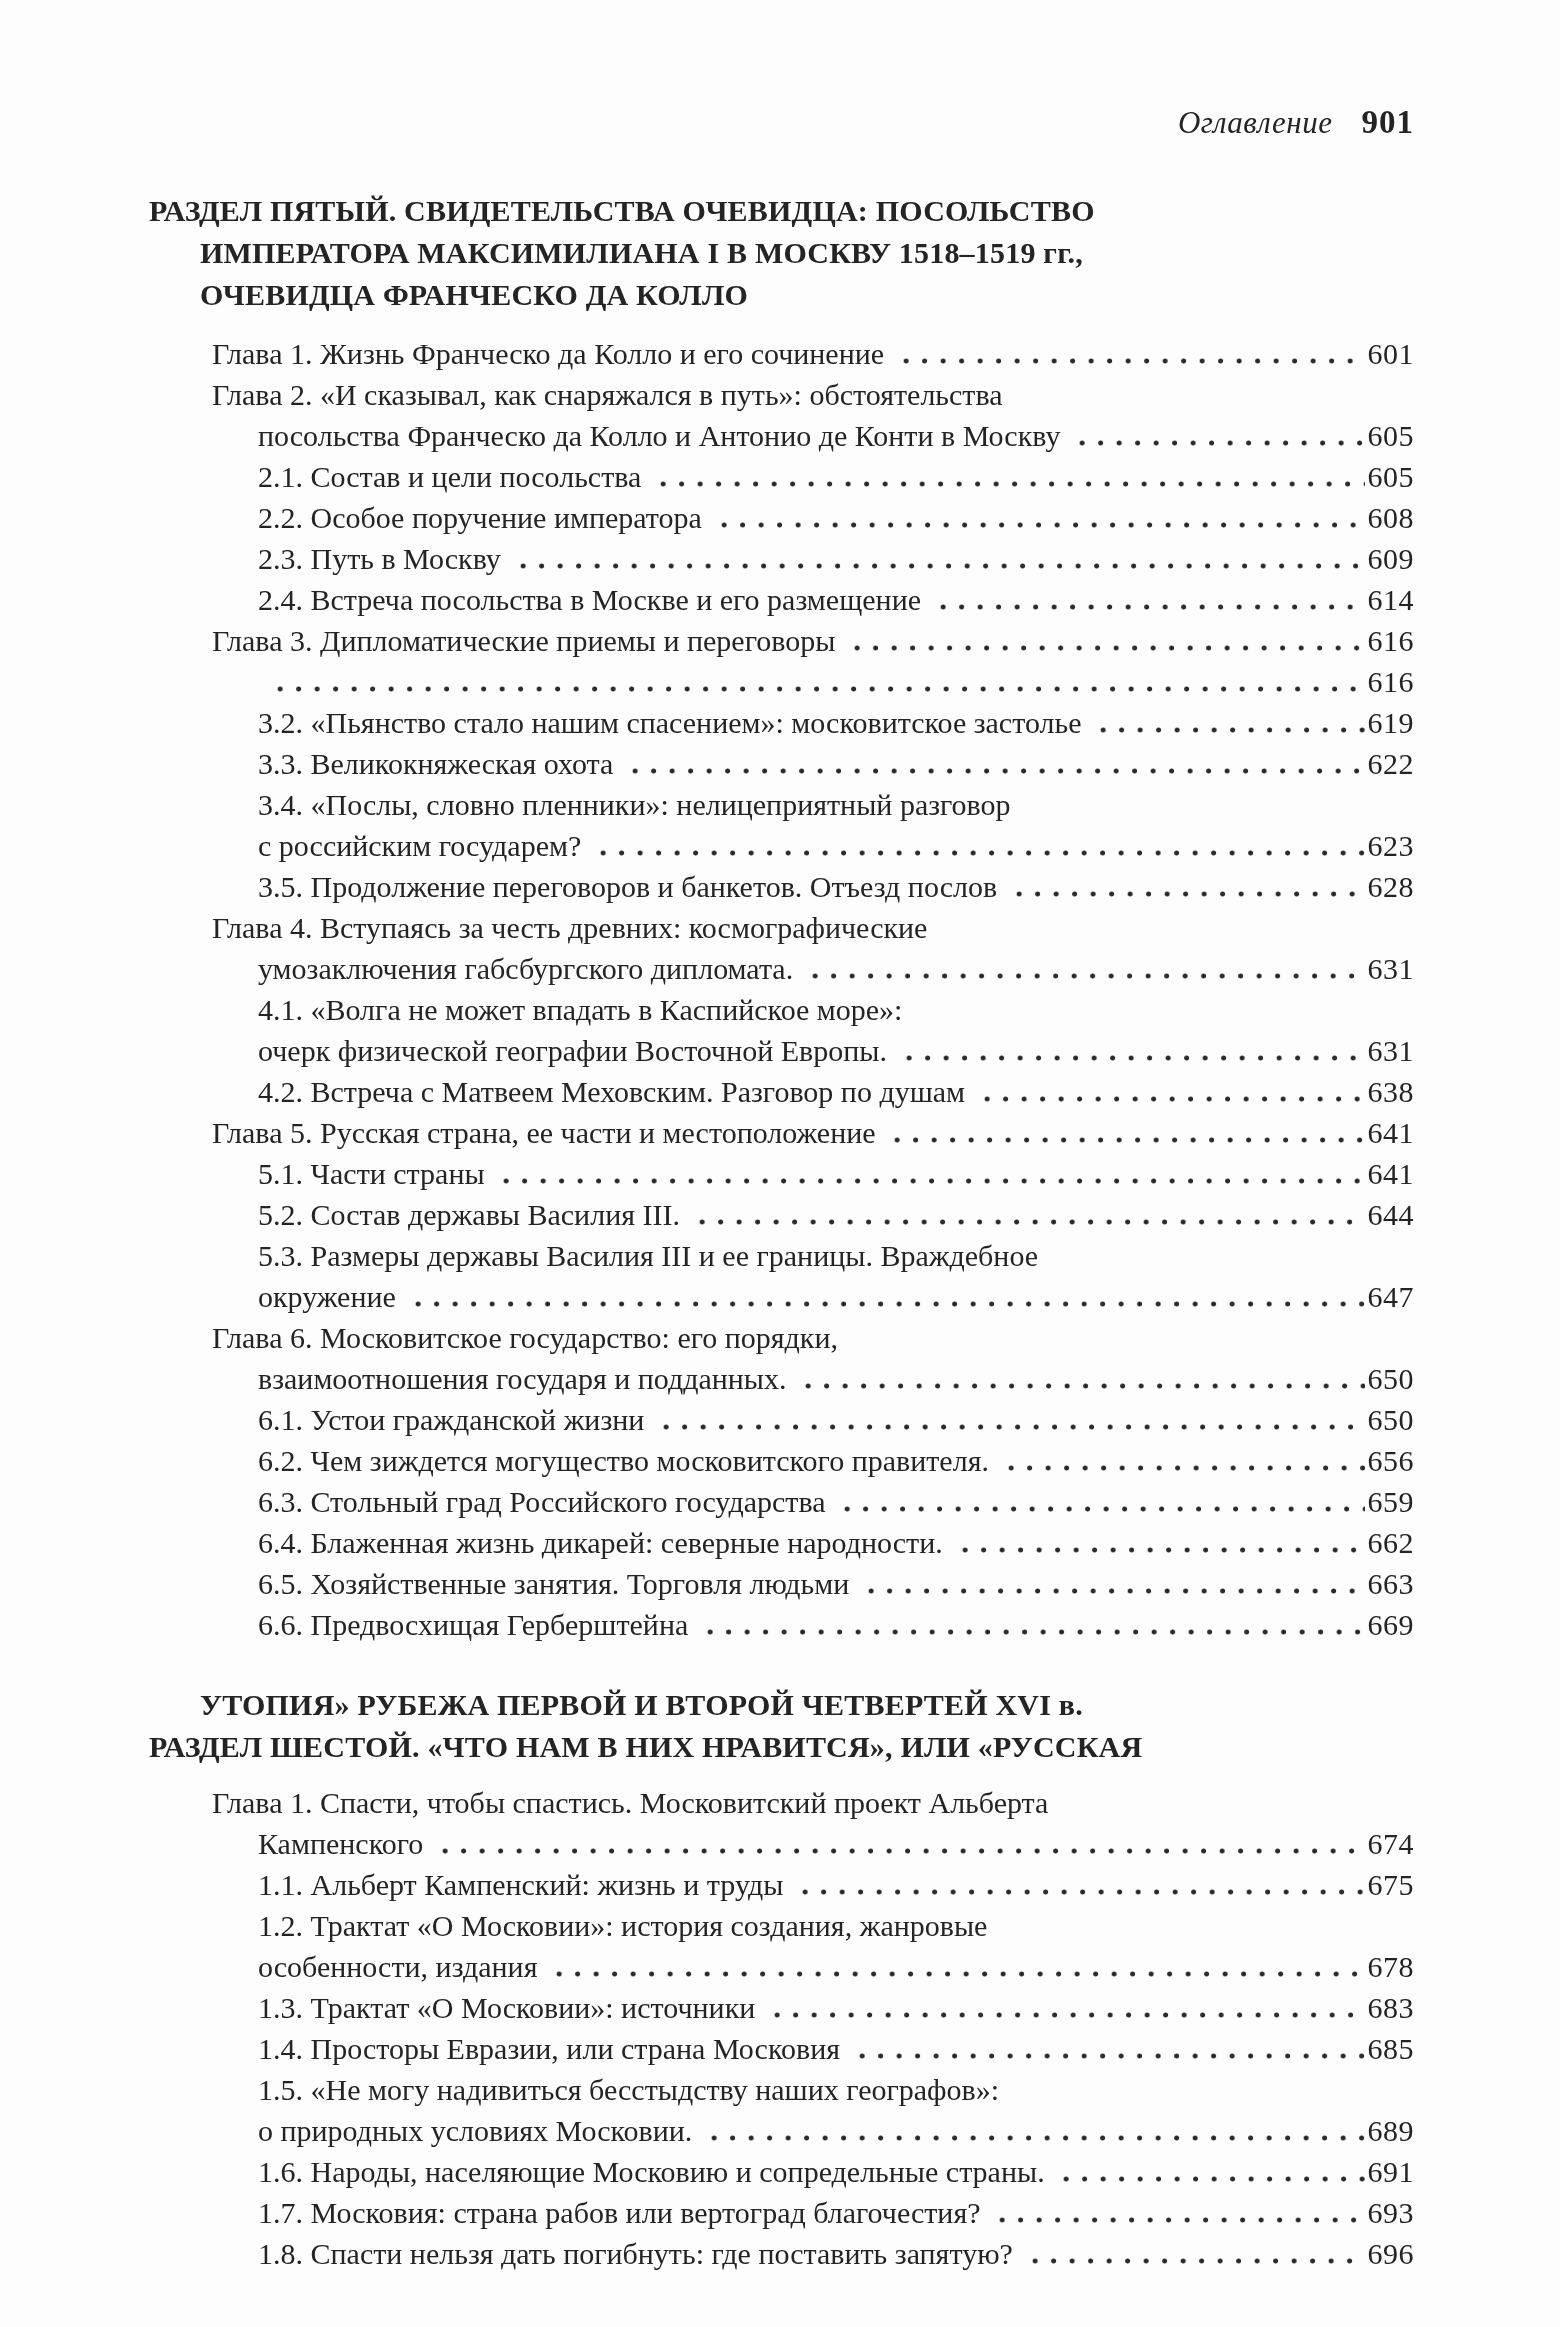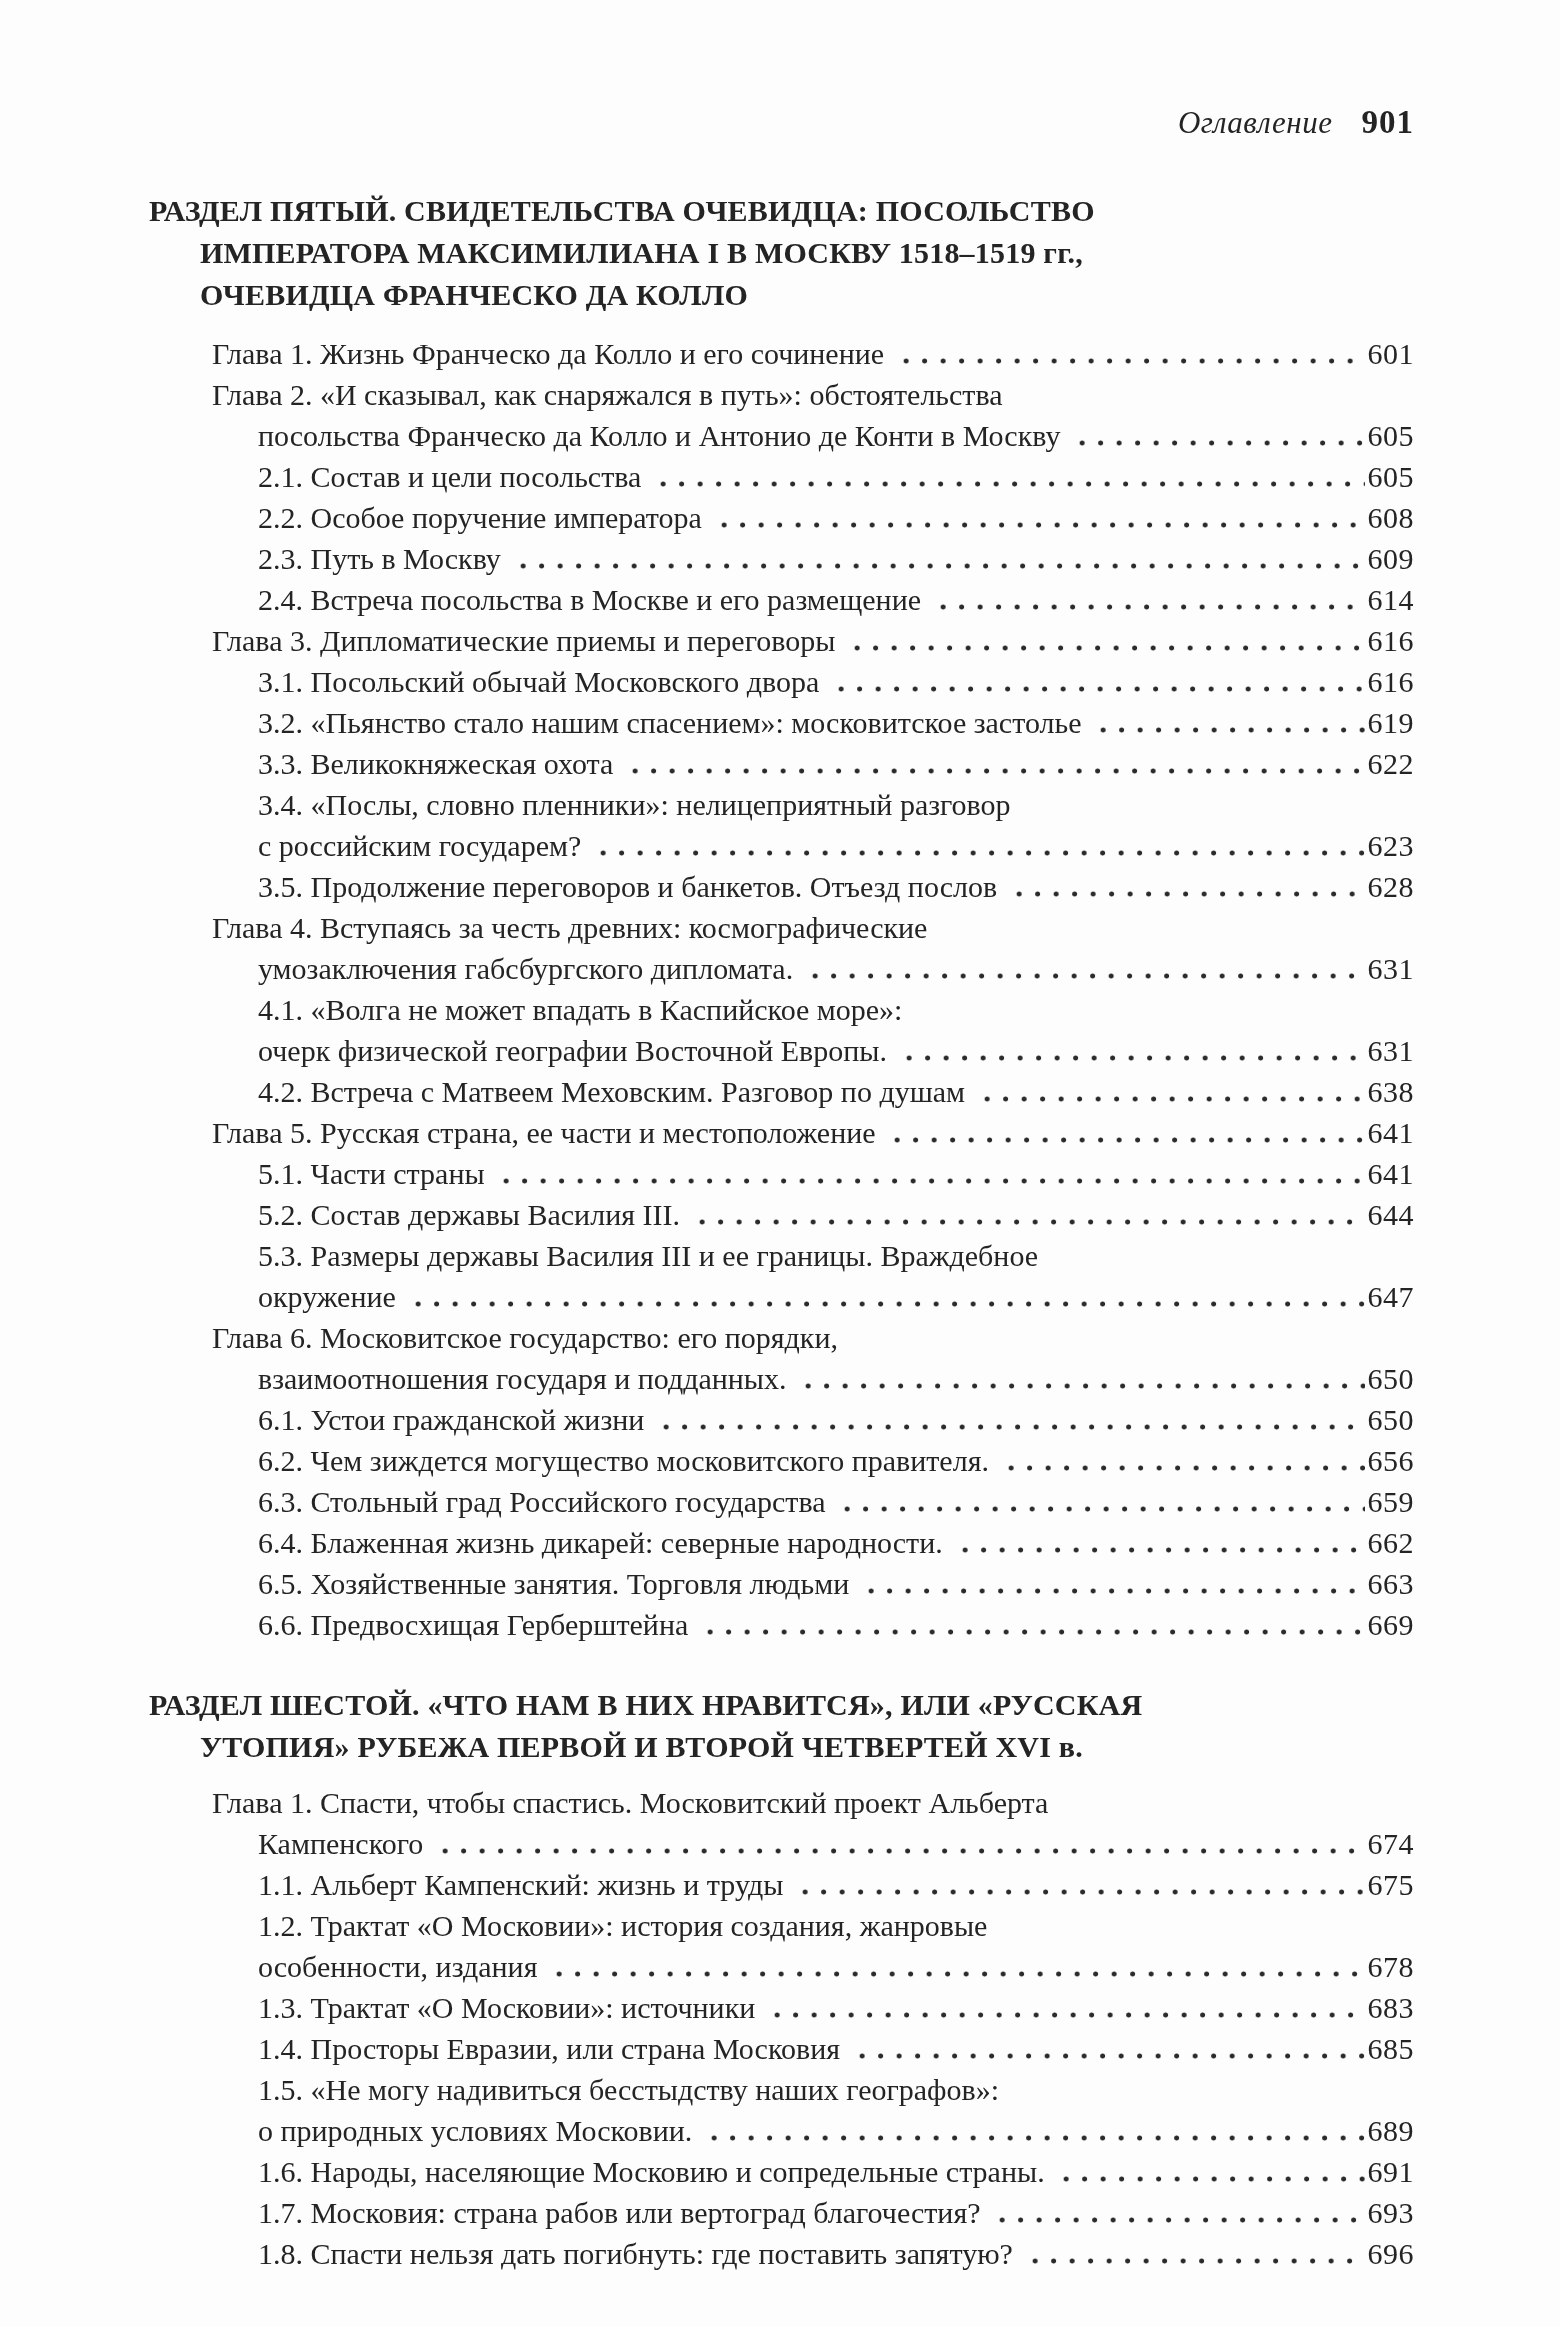--- a/index.html
+++ b/index.html
@@ -150,21 +150,20 @@
             </div>
             <div class="entry chapter">
               <div class="line first last">
                 <span class="txt">Глава 3. Дипломатические приемы и переговоры</span>
                 <span class="leader"></span>
                 <span class="pagenum">616</span>
               </div>
             </div>
             <div class="entry sub">
               <div class="line first last">
-                <span class="txt">3.1. Посольский обычай Московского двора</span>
                 <span class="leader"></span>
                 <span class="pagenum">616</span>
               </div>
             </div>
             <div class="entry sub">
               <div class="line first last">
                 <span class="txt">3.2. «Пьянство стало нашим спасением»: московитское застолье</span>
                 <span class="leader"></span>
                 <span class="pagenum">619</span>
               </div>
@@ -290,22 +289,22 @@
               <div class="line first last">
                 <span class="txt">6.6. Предвосхищая Герберштейна</span>
                 <span class="leader"></span>
                 <span class="pagenum">669</span>
               </div>
             </div>
           </div>
         </section>
         <section class="toc-section">
           <div class="section-heading">
+            <div class="heading-line cont">УТОПИЯ» РУБЕЖА ПЕРВОЙ И ВТОРОЙ ЧЕТВЕРТЕЙ XVI в.</div>
             <div class="heading-line">РАЗДЕЛ ШЕСТОЙ. «ЧТО НАМ В НИХ НРАВИТСЯ», ИЛИ «РУССКАЯ</div>
-            <div class="heading-line cont">УТОПИЯ» РУБЕЖА ПЕРВОЙ И ВТОРОЙ ЧЕТВЕРТЕЙ XVI в.</div>
           </div>
           <div class="entries">
             <div class="entry chapter">
               <div class="line first pre"><span class="txt">Глава 1. Спасти, чтобы спастись. Московитский проект Альберта</span></div>
               <div class="line last">
                 <span class="txt">Кампенского</span>
                 <span class="leader"></span>
                 <span class="pagenum">674</span>
               </div>
             </div>

